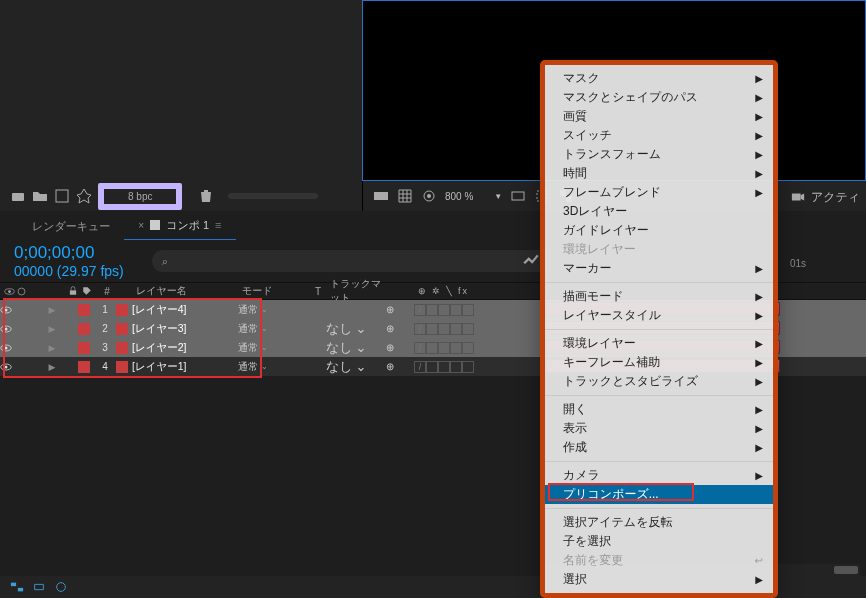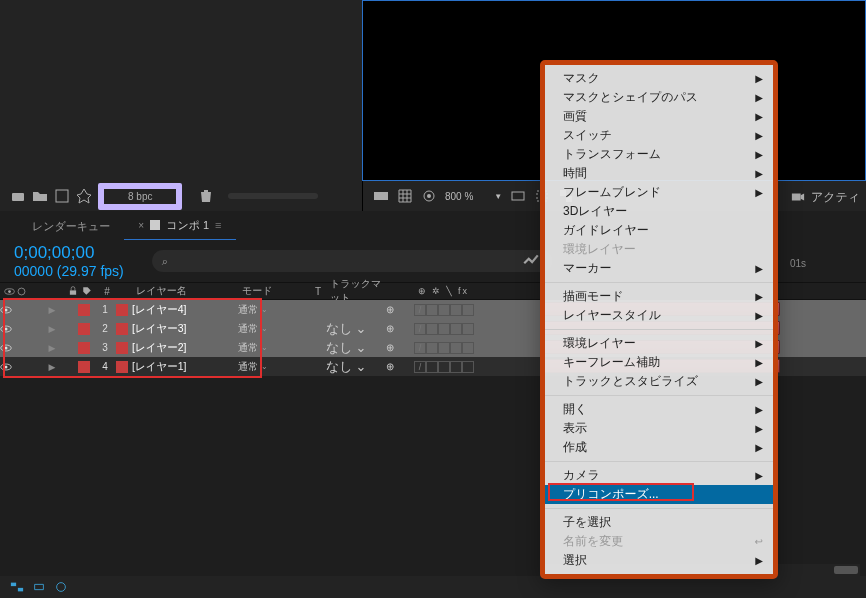--- a/index.html
+++ b/index.html
@@ -639,20 +639,23 @@
   <div class="menu-sep"></div>
   <div class="menu-item">
       <span>カメラ</span>
       <span class="arrow">▶</span>
     </div>
   <div class="menu-item hi">
       <span>プリコンポーズ...</span>
     </div>
   <div class="menu-sep"></div>
   <div class="menu-item">
+      <span>選択アイテムを反転</span>
+    </div>
+  <div class="menu-item">
       <span>子を選択</span>
     </div>
   <div class="menu-item disabled">
       <span>名前を変更</span>
       <span class="arrow">↩</span>
     </div>
   <div class="menu-item">
       <span>選択</span>
       <span class="arrow">▶</span>
     </div>

